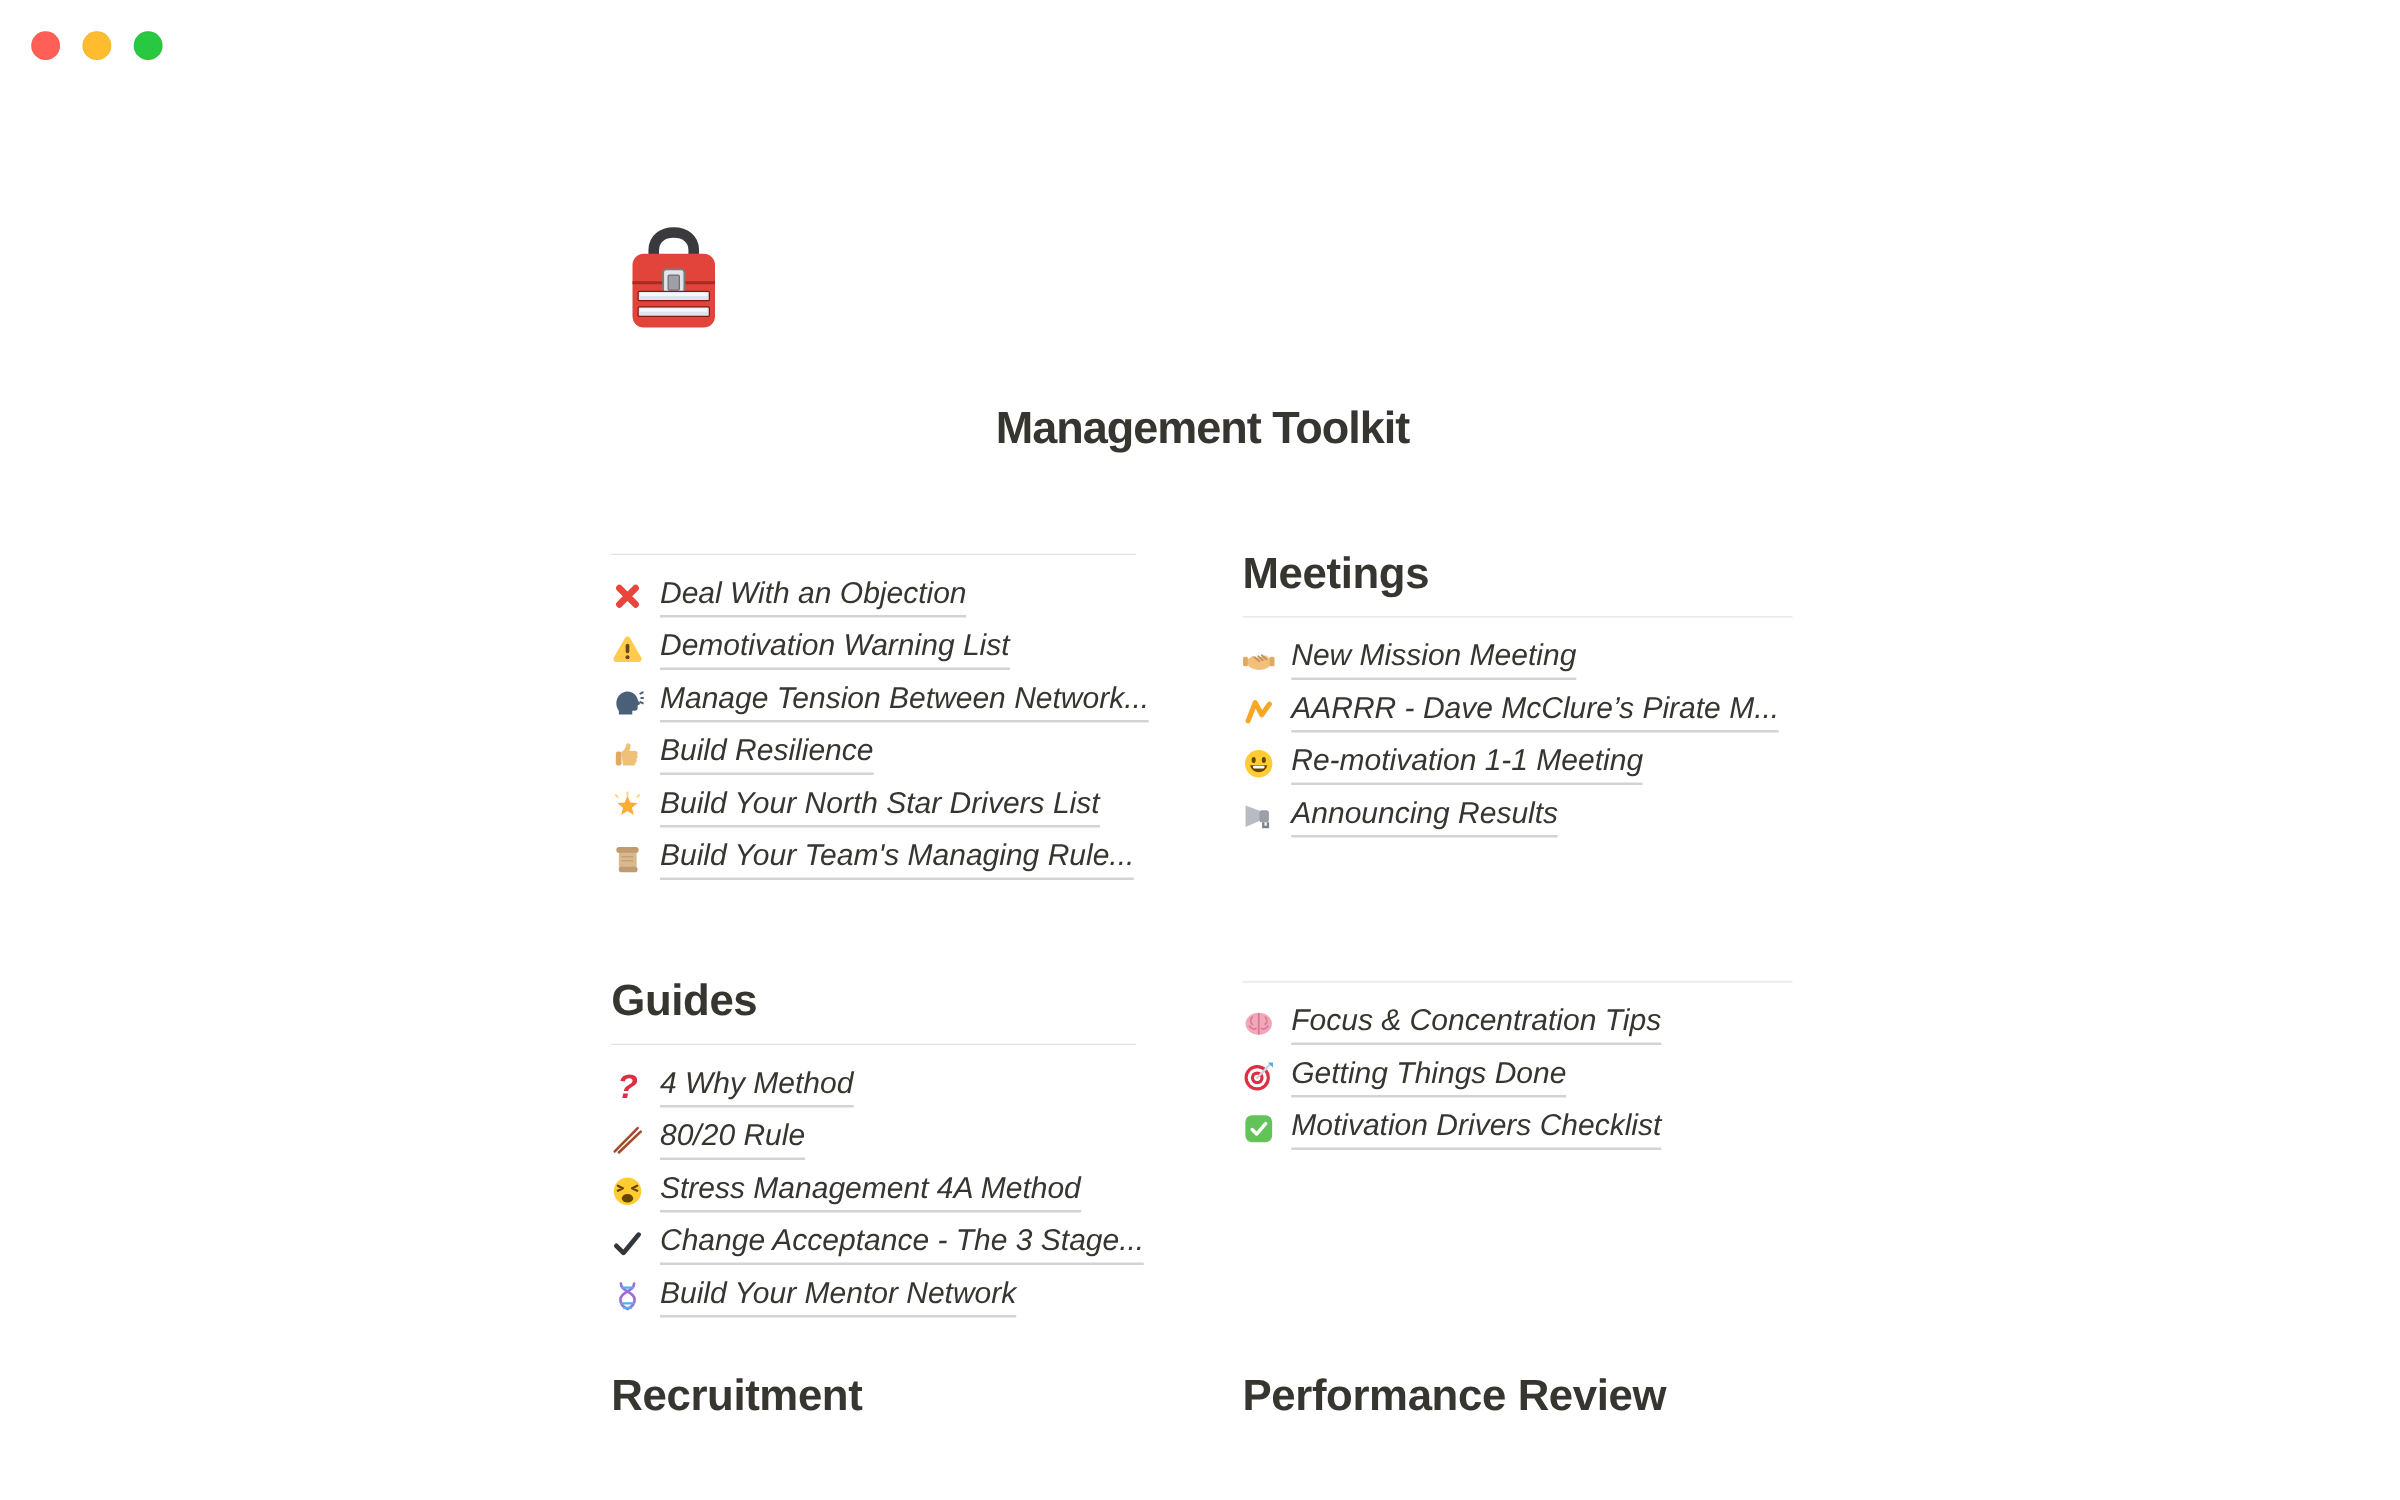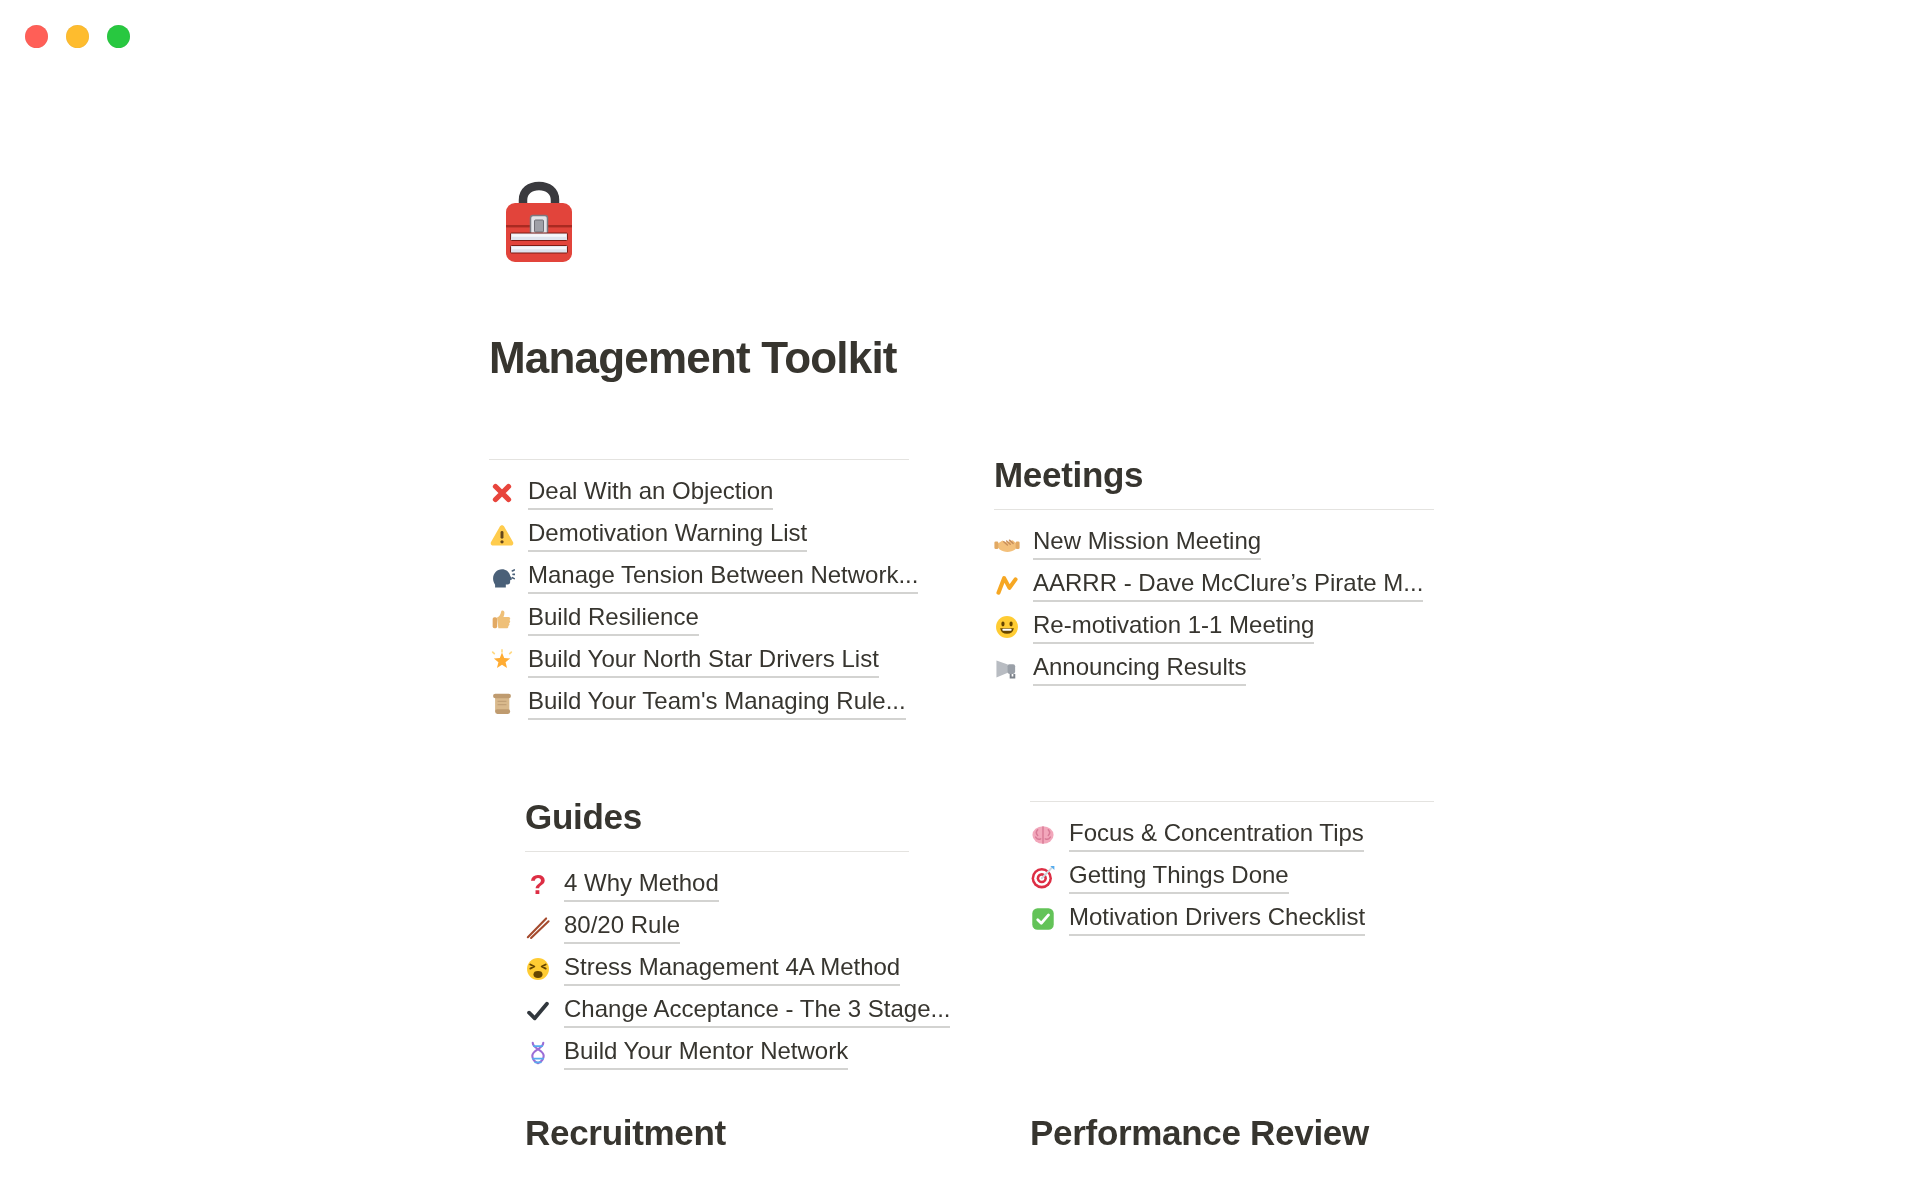--- a/index.html
+++ b/index.html
@@ -16,39 +16,39 @@
   .light {
     width: 23px; height: 23px; border-radius: 50%;
     box-shadow: inset 0 0 1px rgba(0,0,0,0.15);
     cursor: pointer;
   }
   
   .page { margin-left: 489px; width: 946px; }
   .page-icon { margin-top: 175px; width: 100px; height: 100px; cursor: pointer; }
   .page-icon svg { width: 100px; height: 100px; display: block; }
   .page-title {
-    margin: 50px 0 0 0;
-    font-size: 44px; line-height: 66px; font-weight: 700;
-    letter-spacing: -0.8px; color: #37352F;
+    margin: 34px 0 0 0;
+    font-size: 36px; line-height: 66px; font-weight: 700;
+    letter-spacing: -0.8px; color: #37352F; text-align: center;
   }
   .sections-grid {
     display: grid;
     grid-template-columns: 420px 440px;
     column-gap: 85px;
     margin-top: 59px;
   }
-  .sections-grid > .section:nth-child(n+3) { margin-top: 68px; margin-left: 36px; }
+  .sections-grid > .section:nth-child(n+3) { margin-top: 68px; }
   .sections-grid > .section:nth-child(n+5) { margin-top: 34px; }
   .section h2 {
     margin: 0; font-size: 35px; line-height: 50px; font-weight: 700;
     letter-spacing: -0.3px; color: #37352F; cursor: text;
   }
   .divider { border: none; border-top: 1px solid #E4E3E0; margin: 9px 0 0 0; }
   .section-list { margin-top: 12px; }
-  .page-link-row { display: flex; align-items: center; height: 42px; gap: 13px; }
+  .page-link-row { display: flex; align-items: center; height: 42px; gap: 13px; font-style: italic; }
   .item-icon {
     width: 26px; height: 26px; flex: none;
     display: flex; align-items: center; justify-content: center;
   }
   .item-icon svg { width: 26px; height: 26px; display: block; }
   .qmark {
     color: #DD2E44; font-weight: 700; font-size: 27px; line-height: 26px;
   }
   .item-link {
     color: #37352F; font-size: 24px; line-height: 30px;

